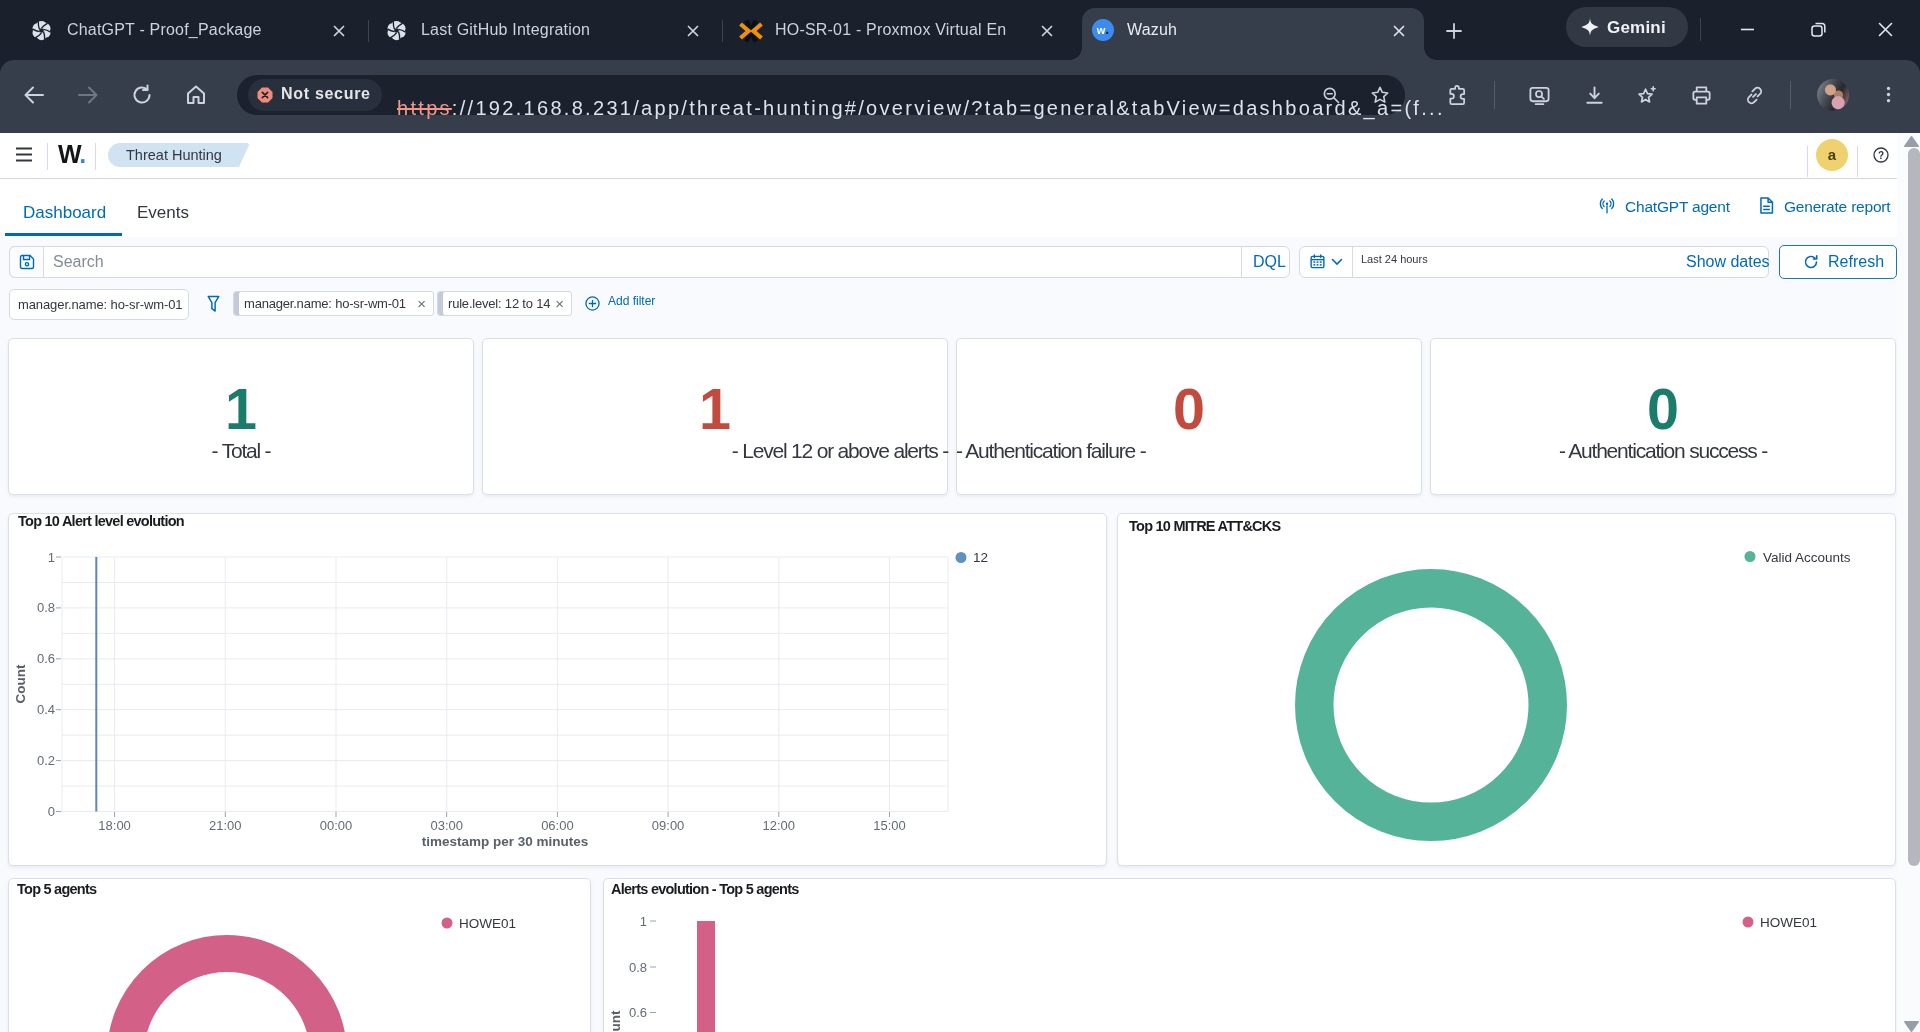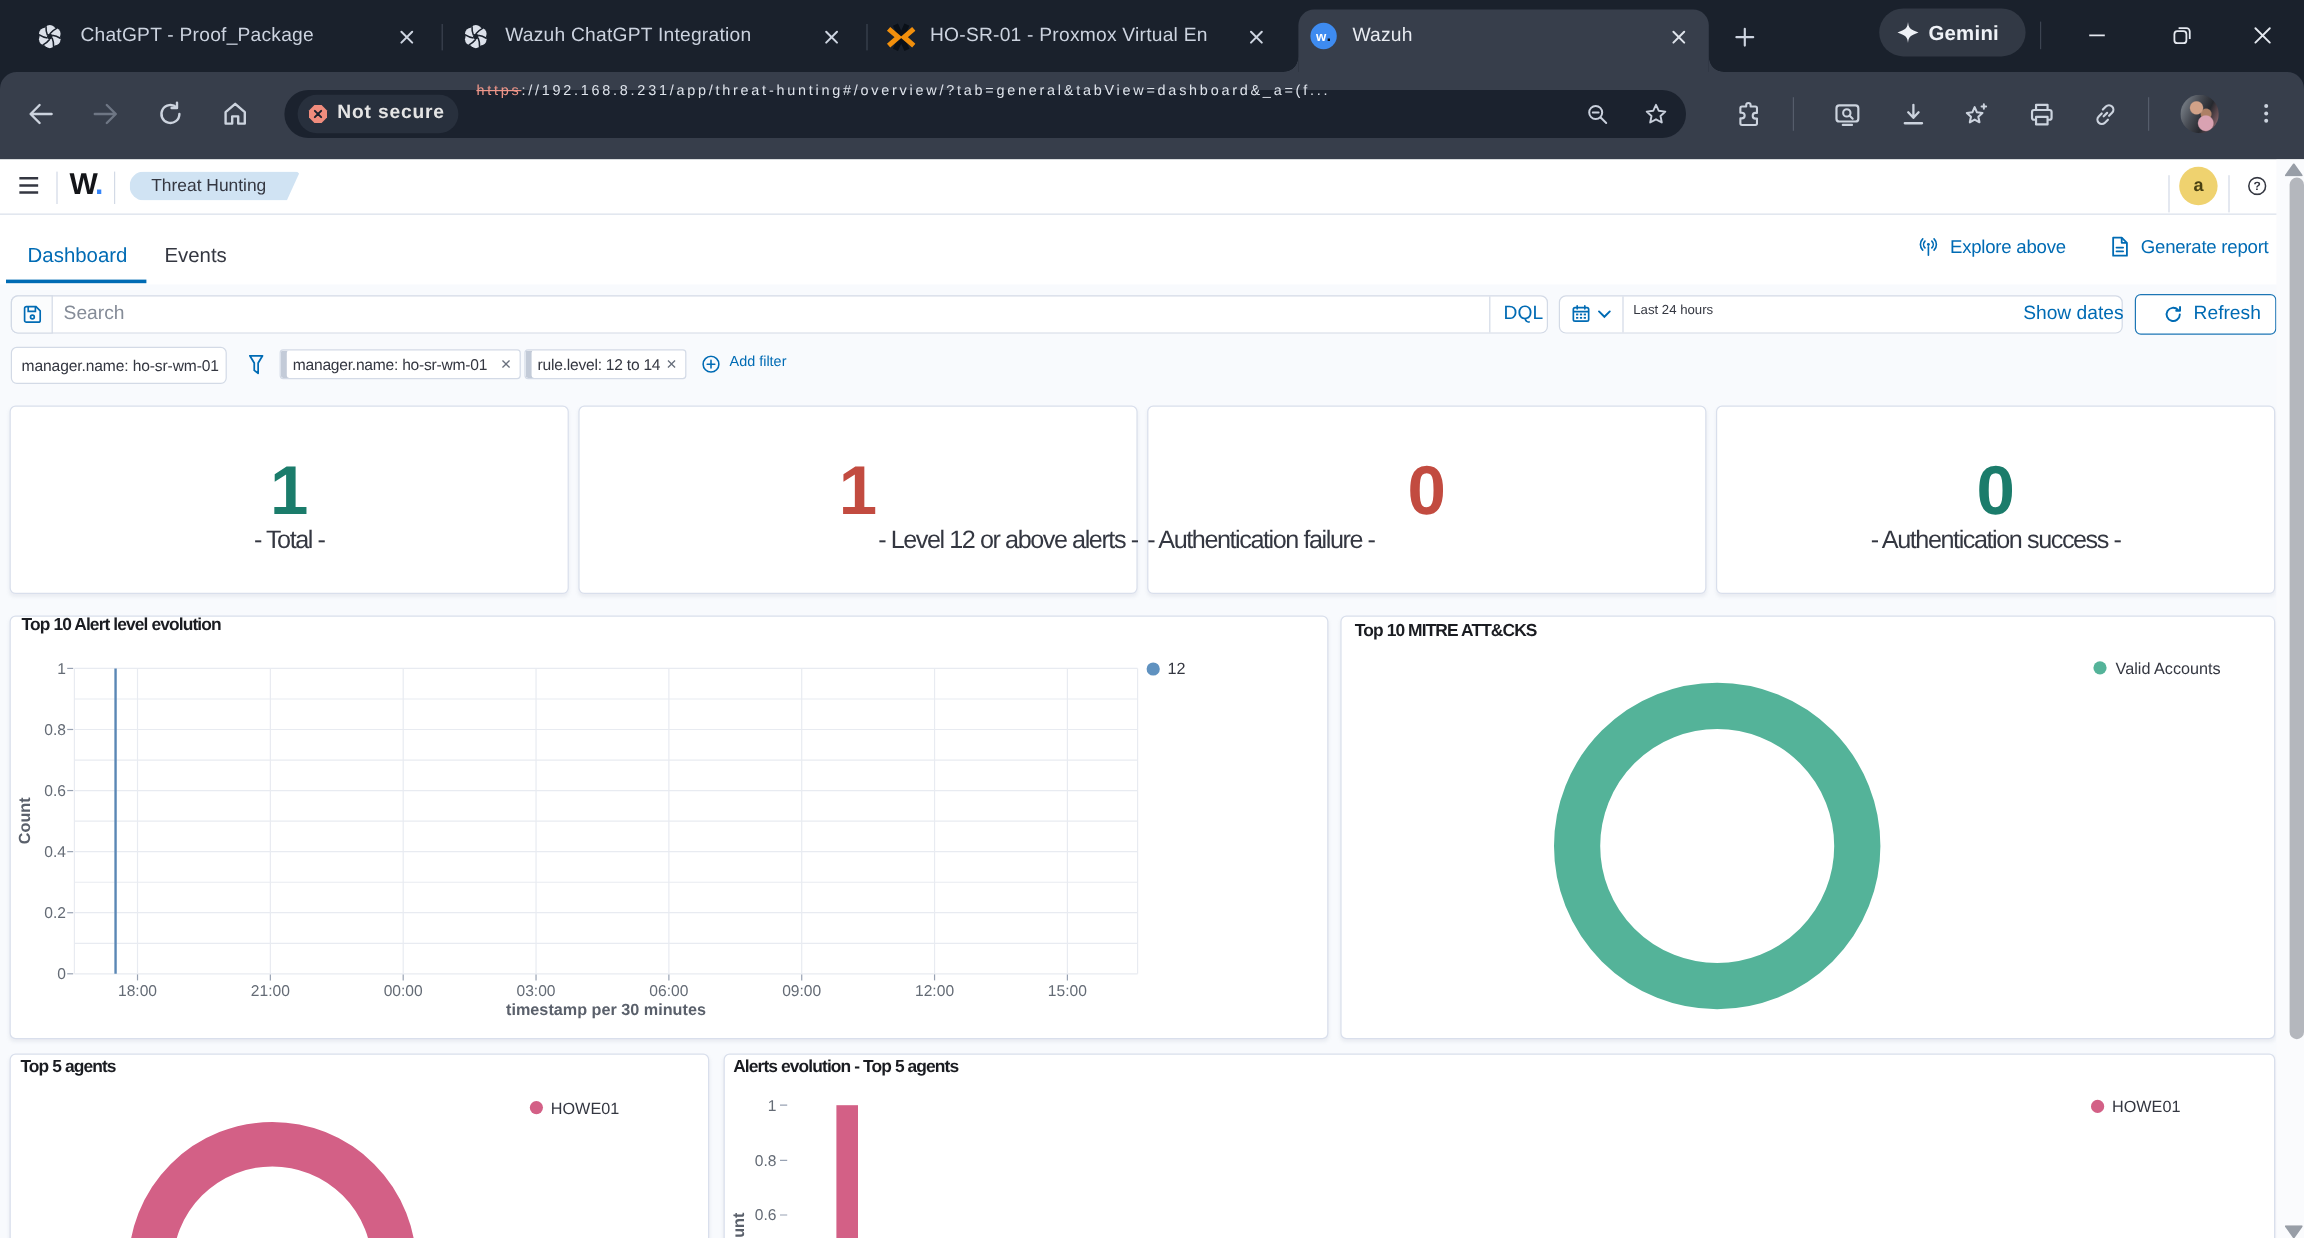--- a/index.html
+++ b/index.html
@@ -56,21 +56,21 @@
         <circle cx="7.50" cy="14.60" r="5.8" fill="#dce1ea"></circle>
         <circle cx="7.50" cy="9.40" r="5.8" fill="#dce1ea"></circle>
         <path d="M12.00 9.40 Q14.32 6.25 18.81 3.88" stroke="#1a212c" stroke-width="1.5" fill="none"></path>
         <path d="M14.25 10.70 Q18.14 11.14 22.44 13.84" stroke="#1a212c" stroke-width="1.5" fill="none"></path>
         <path d="M14.25 13.30 Q15.82 16.89 15.63 21.96" stroke="#1a212c" stroke-width="1.5" fill="none"></path>
         <path d="M12.00 14.60 Q9.68 17.75 5.19 20.12" stroke="#1a212c" stroke-width="1.5" fill="none"></path>
         <path d="M9.75 13.30 Q5.86 12.86 1.56 10.16" stroke="#1a212c" stroke-width="1.5" fill="none"></path>
         <path d="M9.75 10.70 Q8.18 7.11 8.37 2.04" stroke="#1a212c" stroke-width="1.5" fill="none"></path>
         <circle cx="12" cy="12" r="2.6" fill="#1a212c"></circle>
     </svg>
-    <div class="tabtitle" style="left:421px">Wazuh ChatGPT Integration</div>
+    <div class="tabtitle" style="left:421px">Last GitHub Integration</div>
     <svg class="ticon" style="left:686px;top:24px" width="14" height="14" viewBox="0 0 14 14">
         <path d="M2.5 2.5 L11.5 11.5 M11.5 2.5 L2.5 11.5" stroke="#cdd4e0" stroke-width="1.7" stroke-linecap="round"></path>
       </svg>
     <div class="tabsep" style="left:722px"></div>
 
     <svg class="ticon" style="left:739px;top:19px" width="24" height="24" viewBox="0 0 24 24">
       <path d="M7.2 1.5 L16.8 22.5 M16.8 1.5 L7.2 22.5" stroke="#0a1018" stroke-width="4.6"></path>
       <path d="M1.5 5 L9.6 12 L1.5 19" stroke="#f18f0c" stroke-width="4.2" fill="none"></path>
       <path d="M22.5 5 L14.4 12 L22.5 19" stroke="#f18f0c" stroke-width="4.2" fill="none"></path>
     </svg>
@@ -128,21 +128,21 @@
         <path d="M4 10.5 L12 3.5 L20 10.5 V20 H14.5 V14 H9.5 V20 H4 Z" stroke="#ccd3de" stroke-width="2" fill="none" stroke-linejoin="round"></path>
       </svg>
 
     <div class="abs" style="left:237px;top:15px;width:1168px;height:40px;background:#1b222e;border-radius:20px"></div>
     <div class="abs" style="left:248px;top:19px;width:134px;height:32px;background:#28303d;border-radius:16px"></div>
     <svg class="ticon" style="left:256px;top:26px" width="18" height="18" viewBox="0 0 24 24">
         <path d="M8 2 H16 L22 8 V16 L16 22 H8 L2 16 V8 Z" fill="#f08c7d"></path>
         <path d="M8.5 8.5 L15.5 15.5 M15.5 8.5 L8.5 15.5" stroke="#1b222e" stroke-width="2.2" stroke-linecap="round"></path>
       </svg>
     <div class="abs" style="left:281px;top:25px;font-size:16px;font-weight:700;letter-spacing:.7px;color:#e5e5e5">Not secure</div>
-    <div class="abs" style="left:397px;top:8px;font-size:12px;letter-spacing:2.3px;color:#dee3eb;white-space:nowrap"><span style="color:#f0978a;text-decoration:line-through">https</span>://192.168.8.231/app/threat-hunting#/overview/?tab=general&amp;tabView=dashboard&amp;_a=(f...</div>
+    <div class="abs" style="left:397px;top:37px;font-size:20px;letter-spacing:2.3px;color:#dee3eb;white-space:nowrap"><span style="color:#f0978a;text-decoration:line-through">https</span>://192.168.8.231/app/threat-hunting#/overview/?tab=general&amp;tabView=dashboard&amp;_a=(f...</div>
     <svg class="ticon" style="left:1321px;top:25px" width="20" height="20" viewBox="0 0 24 24">
         <circle cx="10.5" cy="10.5" r="6.5" stroke="#c9d0dc" stroke-width="2" fill="none"></circle>
         <path d="M15.5 15.5 L21 21" stroke="#c9d0dc" stroke-width="2" stroke-linecap="round"></path>
         <path d="M7.5 10.5 h6" stroke="#c9d0dc" stroke-width="1.8" stroke-linecap="round"></path>
       </svg>
     <svg class="ticon" style="left:1370px;top:25px" width="20" height="20" viewBox="0 0 24 24">
         <path d="M12 2.8 L14.8 8.8 L21.3 9.6 L16.5 14 L17.8 20.5 L12 17.3 L6.2 20.5 L7.5 14 L2.7 9.6 L9.2 8.8 Z" stroke="#c9d0dc" stroke-width="1.9" fill="none" stroke-linejoin="round"></path>
       </svg>
 
     <svg class="ticon" style="left:1446px;top:24px" width="22" height="22" viewBox="0 0 24 24">
@@ -203,21 +203,21 @@
       <div class="abs" style="left:5px;top:54px;width:117px;height:3px;background:#006bb4"></div>
       <div class="abs" style="left:137px;top:24px;font-size:17px;color:#343741">Events</div>
       <svg class="abs" style="left:1598px;top:18px" width="18" height="18" viewBox="0 0 24 24">
           <g stroke="#006bb4" stroke-width="1.8" fill="none" stroke-linecap="round">
             <circle cx="12" cy="9" r="1.6" fill="#006bb4" stroke="none"></circle>
             <path d="M8.2 12.8 a5.4 5.4 0 0 1 0 -7.6 M15.8 5.2 a5.4 5.4 0 0 1 0 7.6"></path>
             <path d="M5.7 15.3 a9 9 0 0 1 0 -12.6 M18.3 2.7 a9 9 0 0 1 0 12.6"></path>
             <path d="M12 11.5 L12 21"></path>
           </g>
         </svg>
-      <div class="abs" style="left:1625px;top:19px;font-size:15.5px;letter-spacing:-.2px;color:#006bb4">Explore above</div>
+      <div class="abs" style="left:1625px;top:19px;font-size:15.5px;letter-spacing:-.2px;color:#006bb4">ChatGPT agent</div>
       <svg class="abs" style="left:1757px;top:17px" width="19" height="19" viewBox="0 0 24 24">
           <path d="M5 2.5 H14 L19.5 8 V21.5 H5 Z" stroke="#006bb4" stroke-width="1.9" fill="none" stroke-linejoin="round"></path>
           <path d="M14 2.5 V8 H19.5" stroke="#006bb4" stroke-width="1.9" fill="none" stroke-linejoin="round"></path>
           <path d="M8.5 13 h7 M8.5 17 h7" stroke="#006bb4" stroke-width="1.9" stroke-linecap="round"></path>
         </svg>
       <div class="abs" style="left:1784px;top:19px;font-size:15.5px;letter-spacing:-.2px;color:#006bb4">Generate report</div>
     </div>
     <div id="content">
 
       <div class="abs" style="left:9px;top:113px;width:1281px;height:32px;background:#fff;border:1px solid #d3dae6;border-radius:6px"></div>

